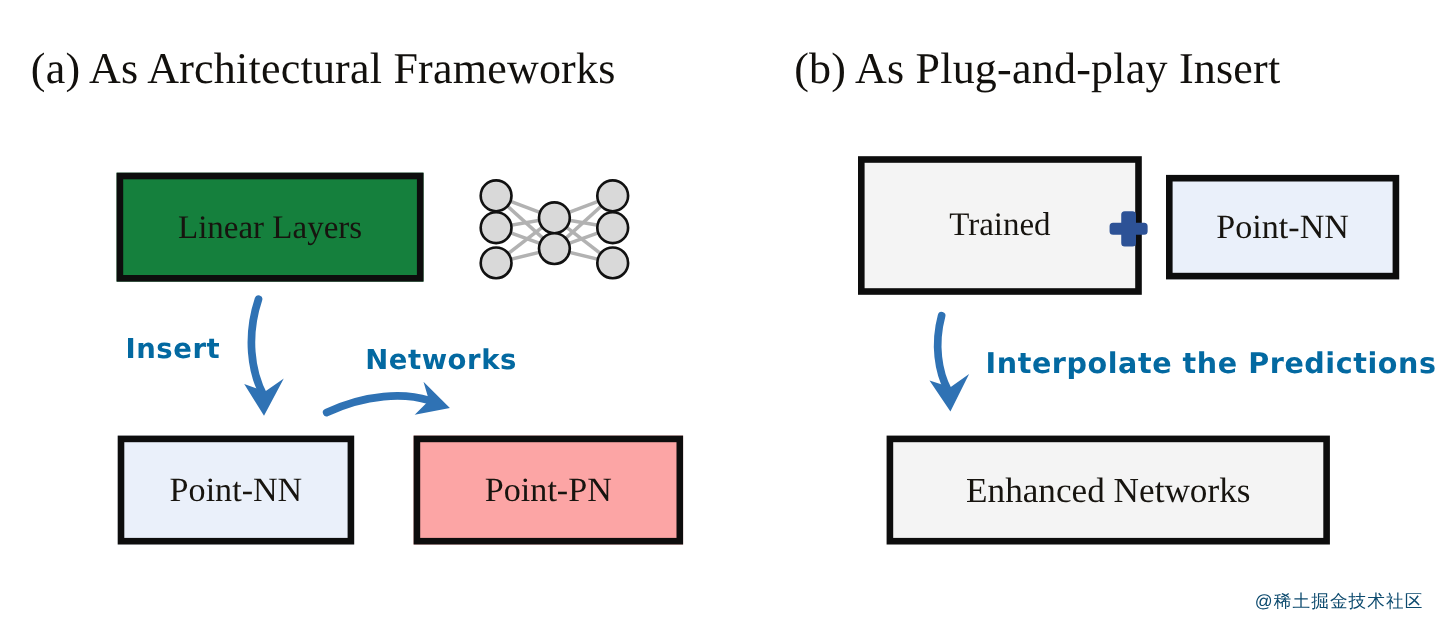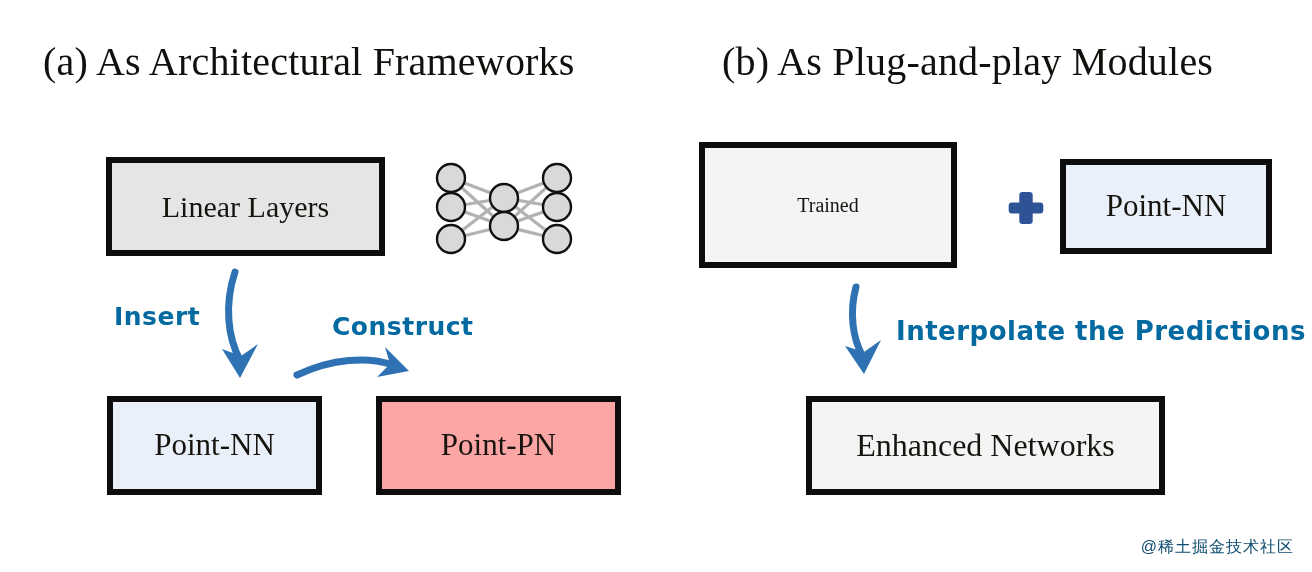--- a/index.html
+++ b/index.html
@@ -21,73 +21,73 @@
     height: 572px;
   }
   .panel-title {
     position: absolute;
     font-family: "Liberation Serif", serif;
     font-size: 40px;
     color: #12100d;
     white-space: nowrap;
     letter-spacing: 0.2px;
   }
-  #title-a { left: 43px; top: 38px; }
+  #title-a { left: 28px; top: 38px; }
   #title-b { left: 722px; top: 38px; }
 
   .box {
     position: absolute;
     box-sizing: border-box;
     border: 6px solid #0d0d0d;
     display: flex;
     align-items: center;
     justify-content: center;
     text-align: center;
     font-family: "Liberation Serif", serif;
     color: #17140f;
     line-height: 1.12;
   }
   .box-label { display: block; }
 
   
   #box-linear-layers {
     left: 106px; top: 157px;
     width: 279px; height: 99px;
-    background: #e5e5e5;
+    background: #15803d;
     font-size: 30px;
   }
   #box-point-nn-a {
     left: 107px; top: 396px;
     width: 215px; height: 99px;
     background: #eaf0fa;
     font-size: 31px;
   }
   #box-point-pn {
     left: 376px; top: 396px;
     width: 245px; height: 99px;
     background: #fca5a5;
     font-size: 31px;
   }
 
   
   #box-trained-networks {
-    left: 699px; top: 142px;
+    left: 780px; top: 142px;
     width: 258px; height: 126px;
     background: #f4f4f4;
-    font-size: 20px;
+    font-size: 30px;
   }
   #box-point-nn-b {
     left: 1060px; top: 159px;
     width: 212px; height: 95px;
     background: #eaf0fa;
     font-size: 31px;
   }
   #box-enhanced-networks {
     left: 806px; top: 396px;
-    width: 359px; height: 99px;
+    width: 403px; height: 99px;
     background: #f4f4f4;
     font-size: 32px;
   }
 
   .anno {
     position: absolute;
     font-family: "DejaVu Sans", sans-serif;
     font-weight: bold;
     color: #0369a1;
     white-space: nowrap;
@@ -122,21 +122,21 @@
     white-space: nowrap;
   }
 </style>
 </head>
 <body>
 
 <div class="stage">
 
   <div class="panel-title" id="title-a">(a) As Architectural Frameworks</div>
 
-  <div class="panel-title" id="title-b">(b) As Plug-and-play Modules</div>
+  <div class="panel-title" id="title-b">(b) As Plug-and-play Insert</div>
 
   <div class="box" id="box-linear-layers">
     <span class="box-label">Linear Layers</span>
   </div>
 
   <div class="box" id="box-point-nn-a">
     <span class="box-label">Point-NN</span>
   </div>
 
   <div class="box" id="box-point-pn">
@@ -161,21 +161,21 @@
     <svg width="42" height="40" viewBox="0 0 42 40" aria-hidden="true">
       <path d="M17.5 4 h7 a3.2 3.2 0 0 1 3.2 3.2 v7.4 h7.4 a3.2 3.2 0 0 1 3.2 3.2 v4.4
                a3.2 3.2 0 0 1 -3.2 3.2 h-7.4 v7.4 a3.2 3.2 0 0 1 -3.2 3.2 h-7
                a3.2 3.2 0 0 1 -3.2 -3.2 v-7.4 h-7.4 a3.2 3.2 0 0 1 -3.2 -3.2 v-4.4
                a3.2 3.2 0 0 1 3.2 -3.2 h7.4 v-7.4 a3.2 3.2 0 0 1 3.2 -3.2 z" fill="#2d5296"></path>
     </svg>
   </div>
 
   <div class="anno" id="anno-insert">Insert</div>
 
-  <div class="anno" id="anno-construct">Construct</div>
+  <div class="anno" id="anno-construct">Networks</div>
 
   <div class="anno" id="anno-interpolate">Interpolate the Predictions</div>
 
   <svg class="svg-layer" viewBox="0 0 1312 572">
 
     <g>
       <g stroke="#b2b2b2" stroke-width="3.2" fill="none">
 
         <line x1="451" y1="178" x2="504" y2="198"></line>
         <line x1="451" y1="178" x2="504" y2="226"></line>

